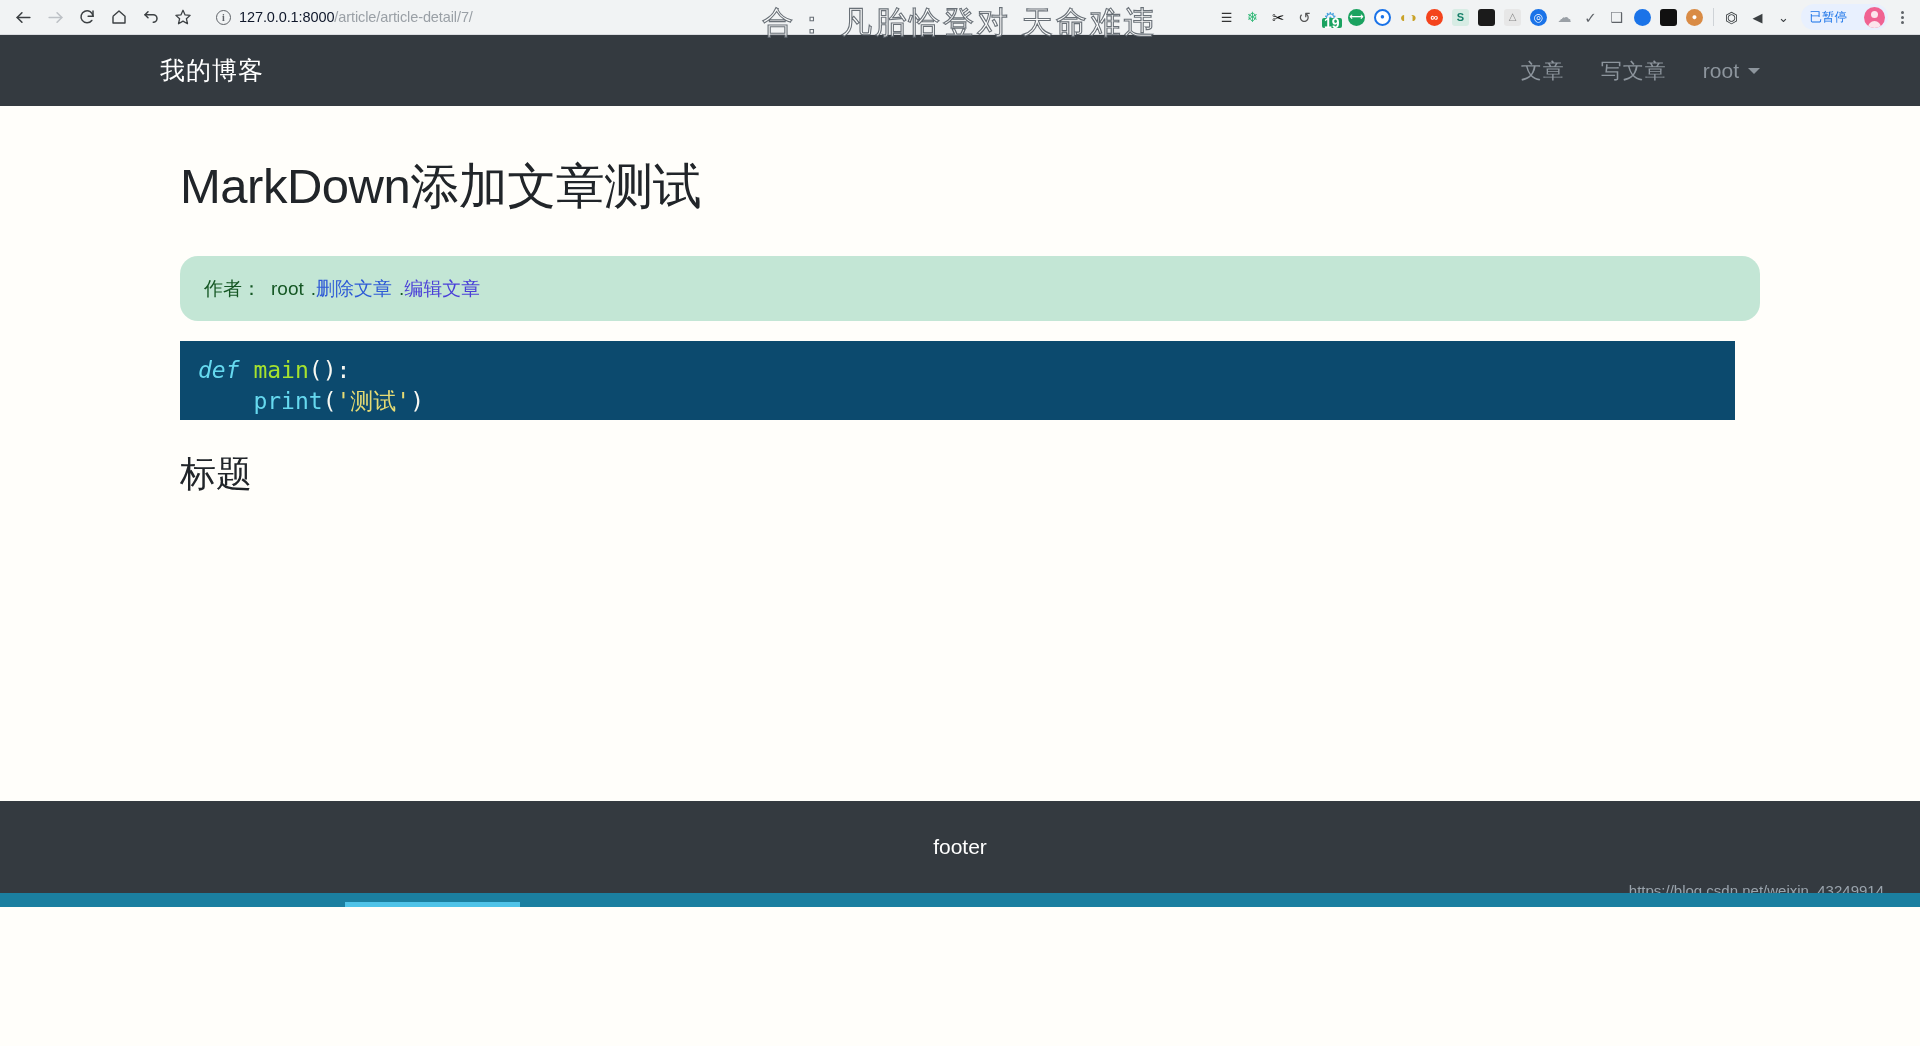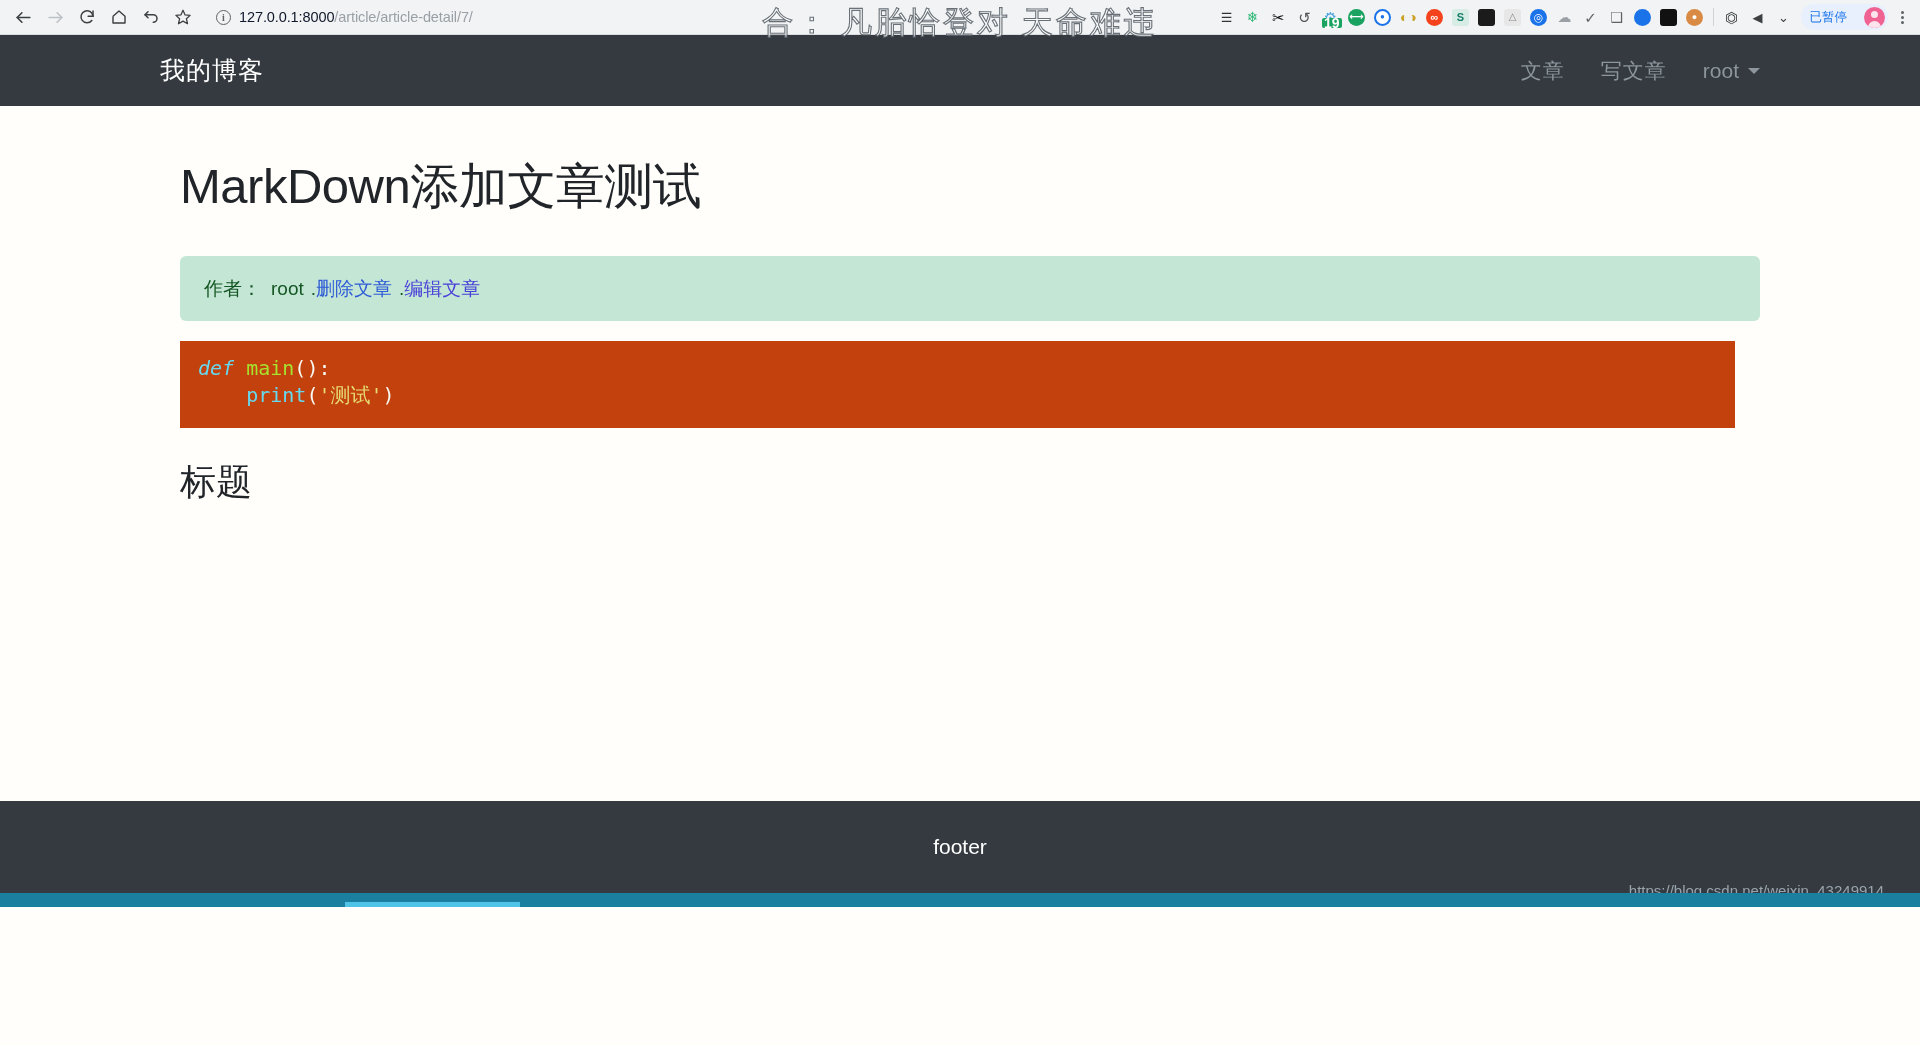--- a/index.html
+++ b/index.html
@@ -129,21 +129,21 @@
   #content { padding: 0 160px; margin-top: 8px; }
 
   #article-title {
     font-size: 49px; color: #212529; font-weight: normal;
     margin: 48px 0 0 20px; letter-spacing: -0.5px;
     font-family: "Liberation Sans", sans-serif;
   }
 
   #author-alert {
     margin: 36px 0 0 20px;
-    background: #c3e6d5; border-radius: 6px;
+    background: #c3e6d5; border-radius: 18px;
     height: 65px; display: flex; align-items: center;
     padding: 0 24px;
     font-size: 19px;
     text-align: center;
   }
   #author-alert .lbl { color: #155724; }
   #author-alert .val { color: #155724; margin-left: 10px; }
   #author-alert .dot { color: #155724; }
   .alert-link { color: #2f5bd6; text-decoration: none; }
   .alert-link.edit { color: #4a3fd8; }
@@ -151,25 +151,25 @@
   #views-row {
     margin: 33px 0 0 20px;
     font-size: 20px; color: #212529;
     display: flex; align-items: center; position: relative;
   }
   #views-count { margin-left: 8px; }
   #red-arrow { position: absolute; left: 86px; top: 2px; }
 
   #code-block {
     margin: 20px 0 0 20px;
-    background: #c2410c;
+    background: #0c4a6e;
     width: 1555px;
-    padding: 14px 0 20px 18px;
+    padding: 14px 0 4px 18px;
     font-family: "DejaVu Sans Mono", "Liberation Mono", monospace;
-    font-size: 20px;
+    font-size: 23px;
     line-height: 1.33;
     white-space: pre;
     color: #f8f8f2;
   }
   .k-def { color: #66d9ef; font-style: italic; }
   .k-fn  { color: #a6e22e; }
   .k-punc{ color: #f8f8f2; }
   .k-call{ color: #66d9ef; }
   .k-str { color: #e6db74; }
 

